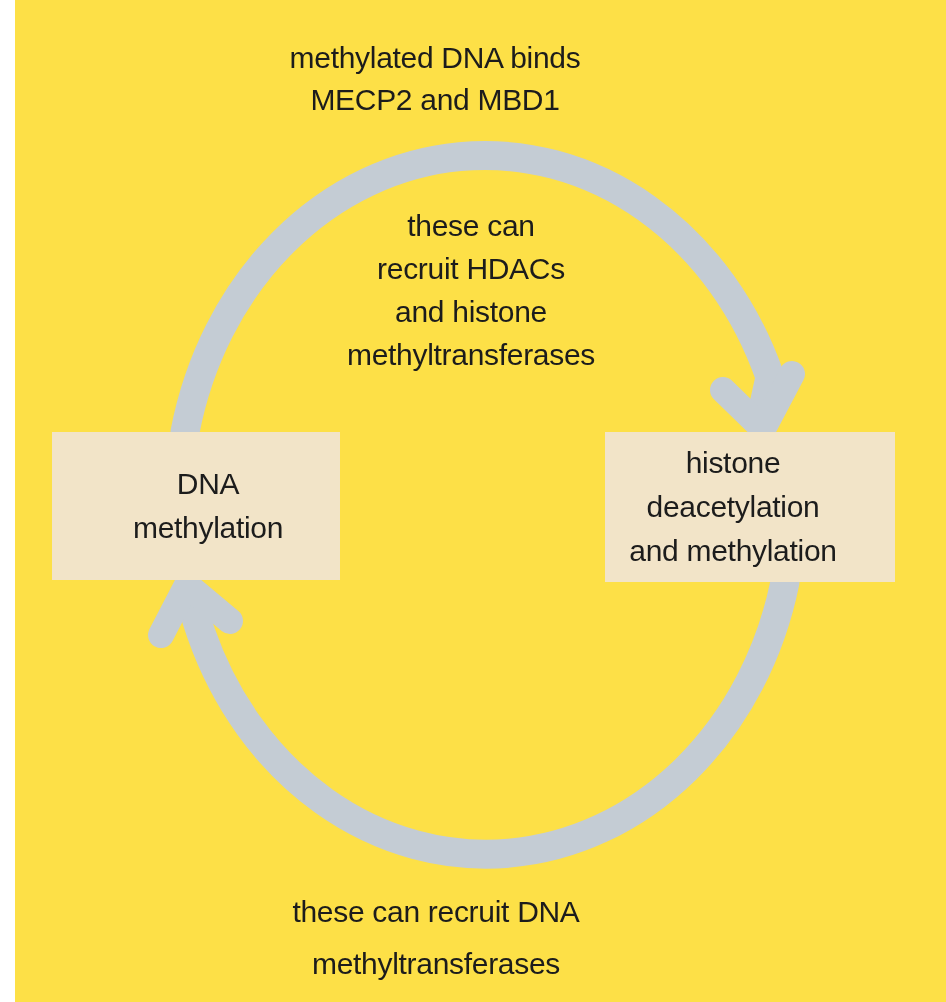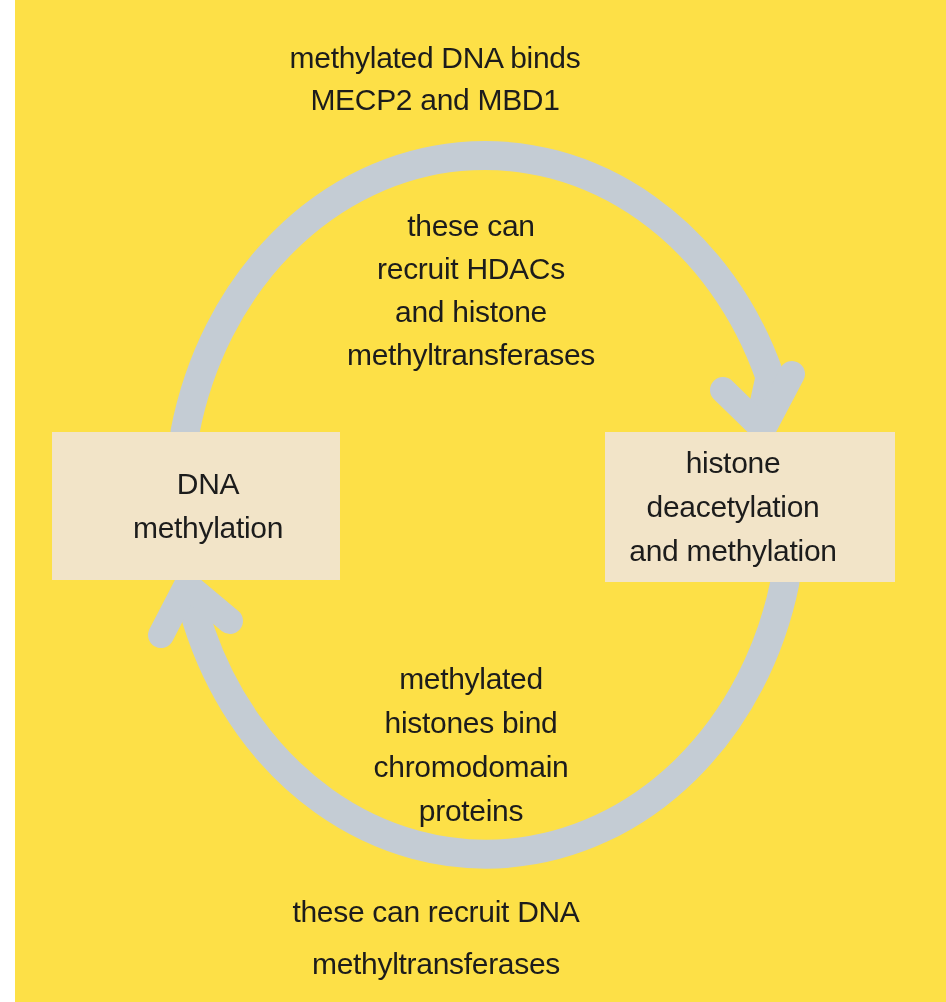--- a/index.html
+++ b/index.html
@@ -108,21 +108,17 @@
 and histone
 methyltransferases</div>
 
   <div class="node-label node-left">DNA
 methylation</div>
 
   <div class="node-label node-right">histone
 deacetylation
 and methylation</div>
 
-  <div class="label label-inner-bottom">methylated
-histones bind
-chromodomain
-proteins</div>
 
   <div class="label label-bottom">these can recruit DNA
 methyltransferases</div>
 
 </div>
 
 </body></html>

